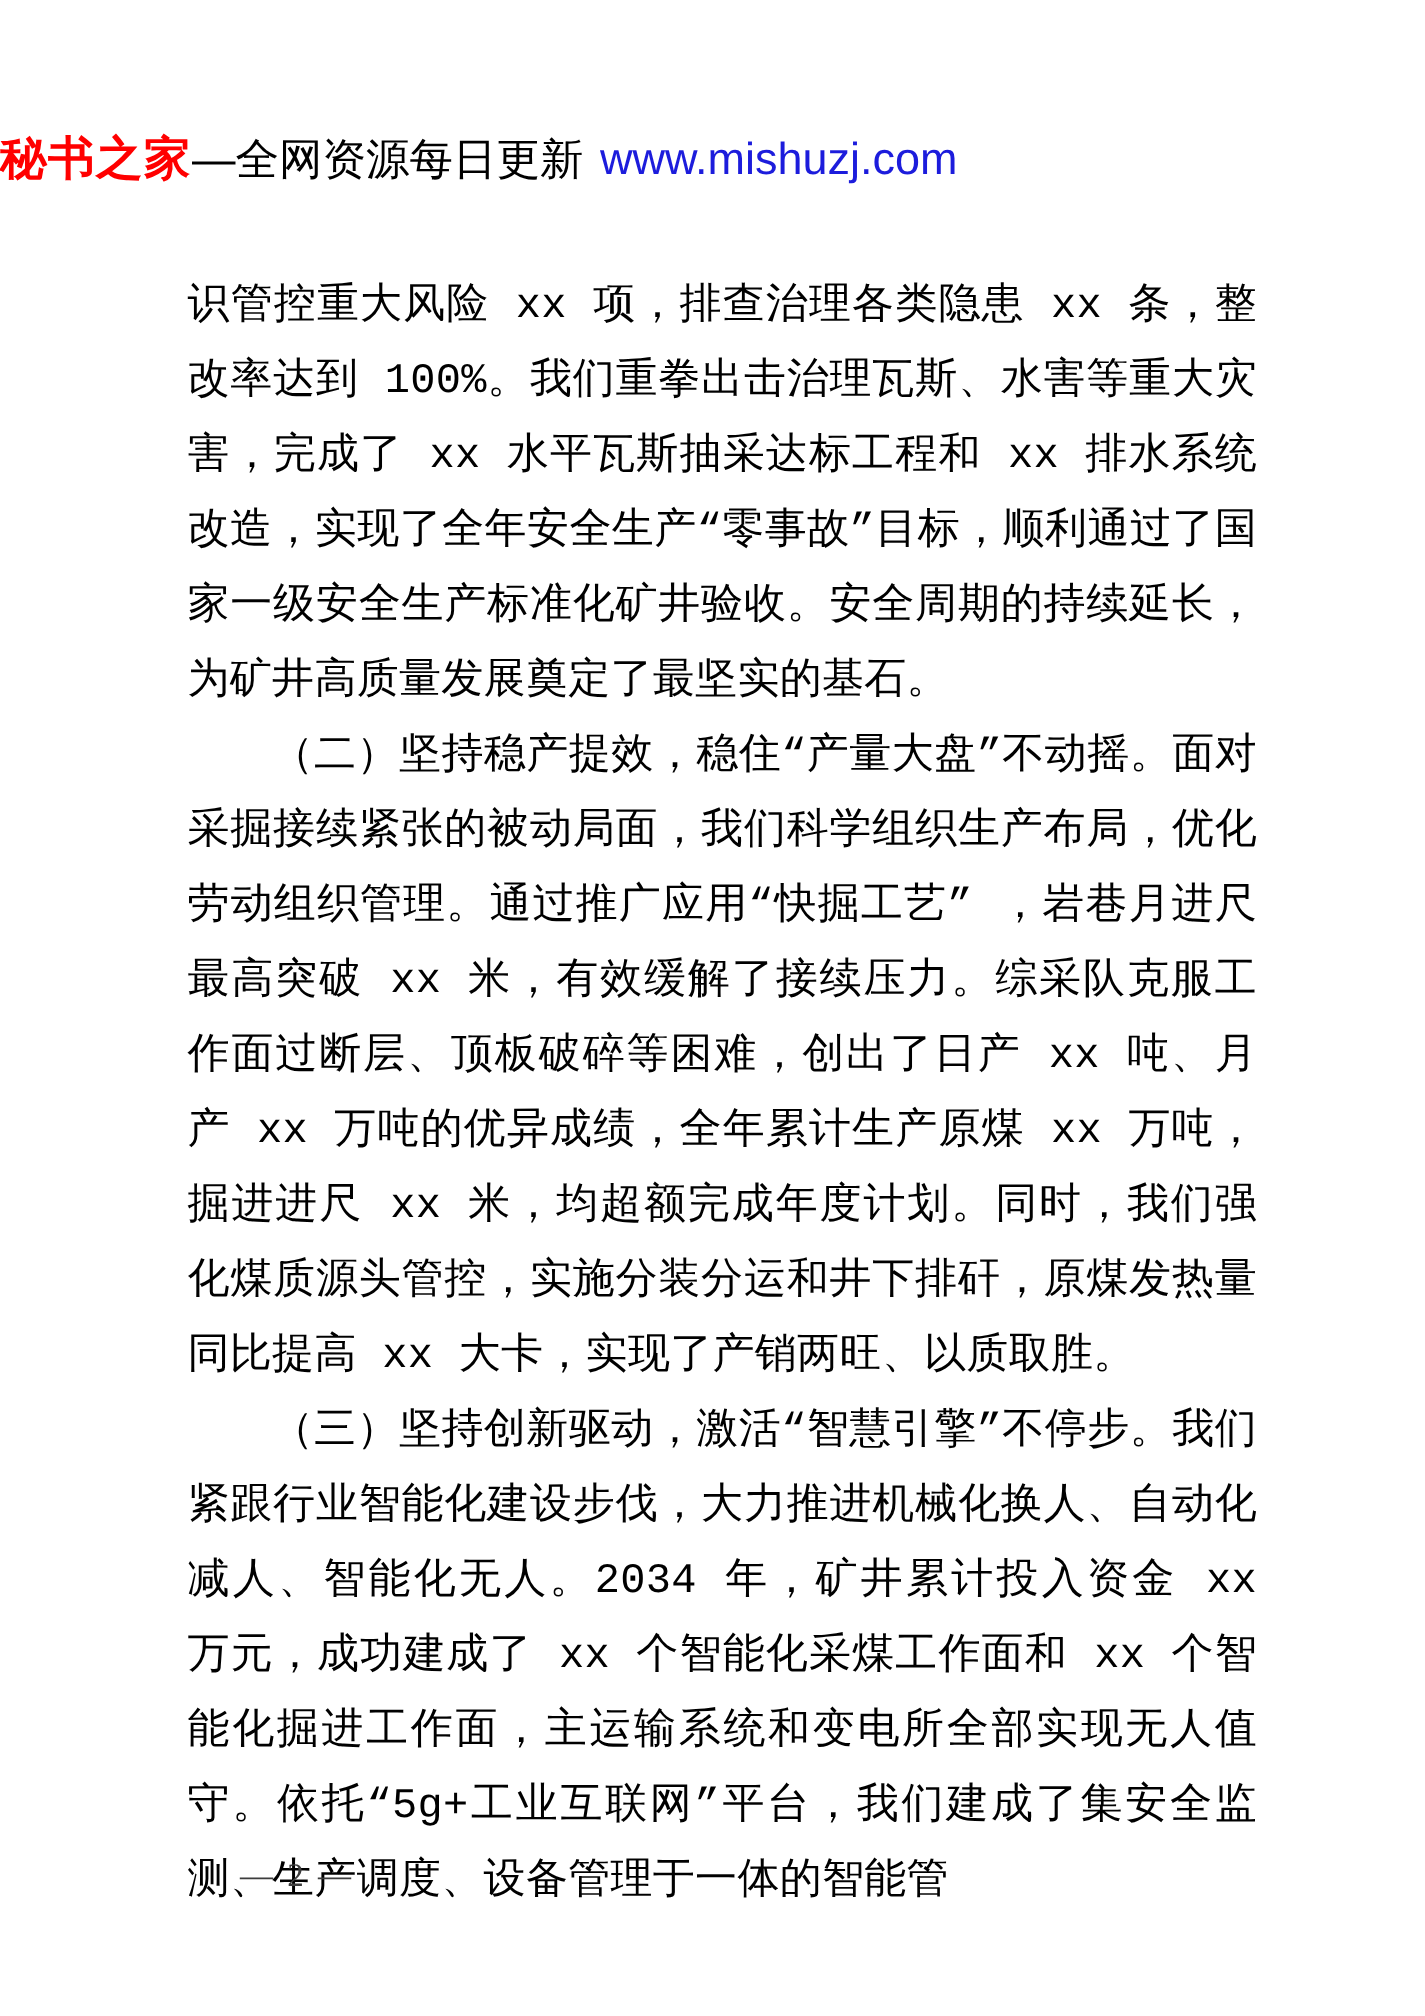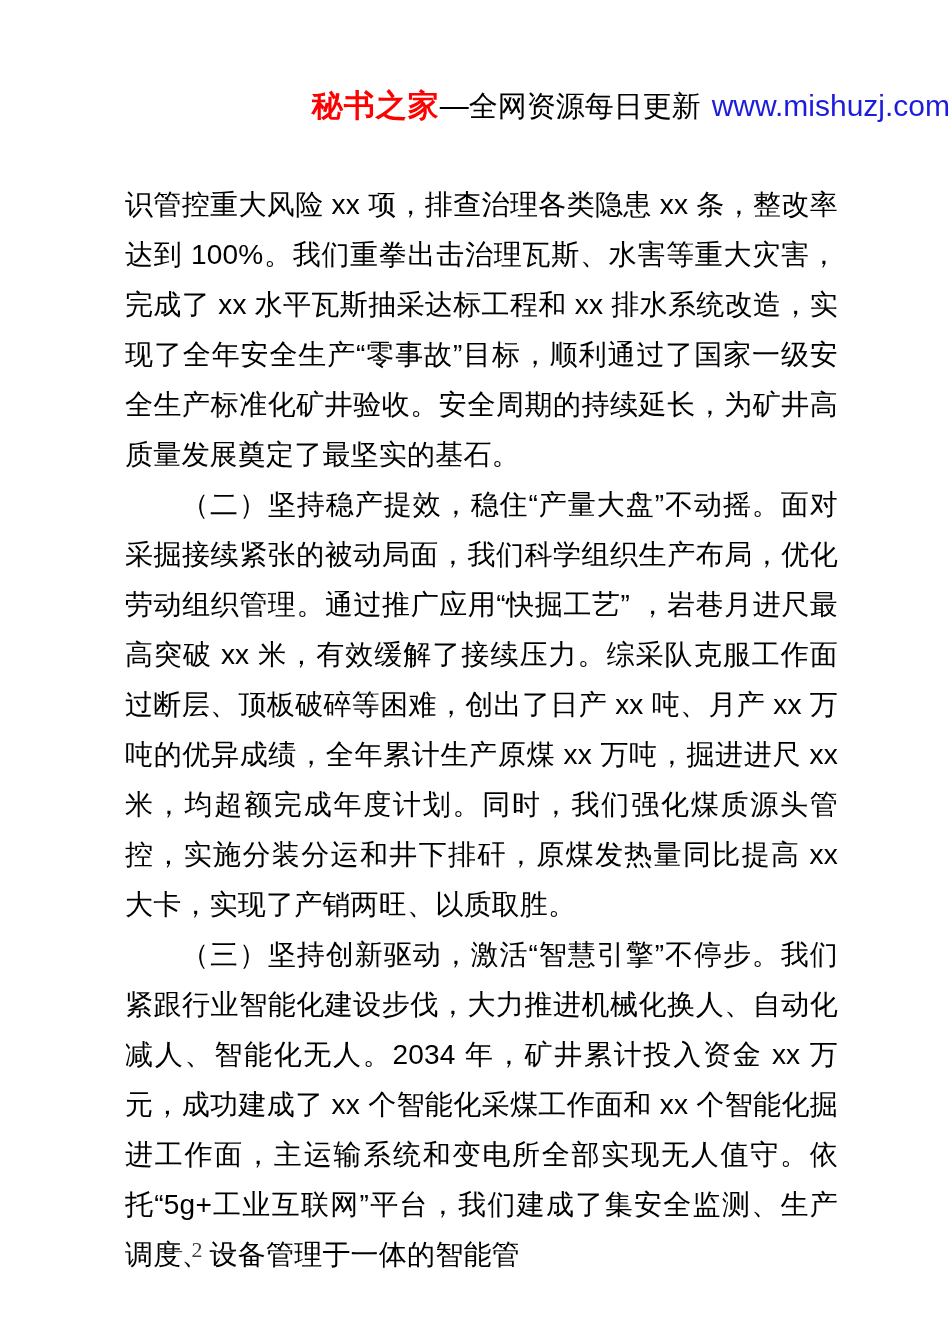--- a/index.html
+++ b/index.html
@@ -13,21 +13,21 @@
     height: 1344px;
     background: #ffffff;
     overflow: hidden;
   }
   
   .header {
     position: absolute;
     top: 86px;
     left: 0;
     width: 100%;
-    text-align: right;
+    text-align: left;
     font-family: "Liberation Sans", "DejaVu Sans", sans-serif;
     font-size: 29px;
     white-space: nowrap;
     line-height: 40px;
   }
   .brand {
     color: #ff0000;
     font-weight: bold;
     font-size: 31px;
     letter-spacing: 1px;
@@ -40,21 +40,21 @@
     text-decoration: none;
     margin-left: 11px;
     font-size: 30px;
   }
   
   .content {
     position: absolute;
     top: 180px;
     left: 125px;
     width: 713px;
-    font-family: Liberation Sans, sans-serif;
+    font-family: Liberation Mono, monospace;
     font-size: 28px;
     line-height: 50px;
     color: #000000;
     text-align: justify;
     text-justify: inter-character;
     letter-spacing: 0.2px;
   }
   .para {
     margin: 0;
     padding: 0;

